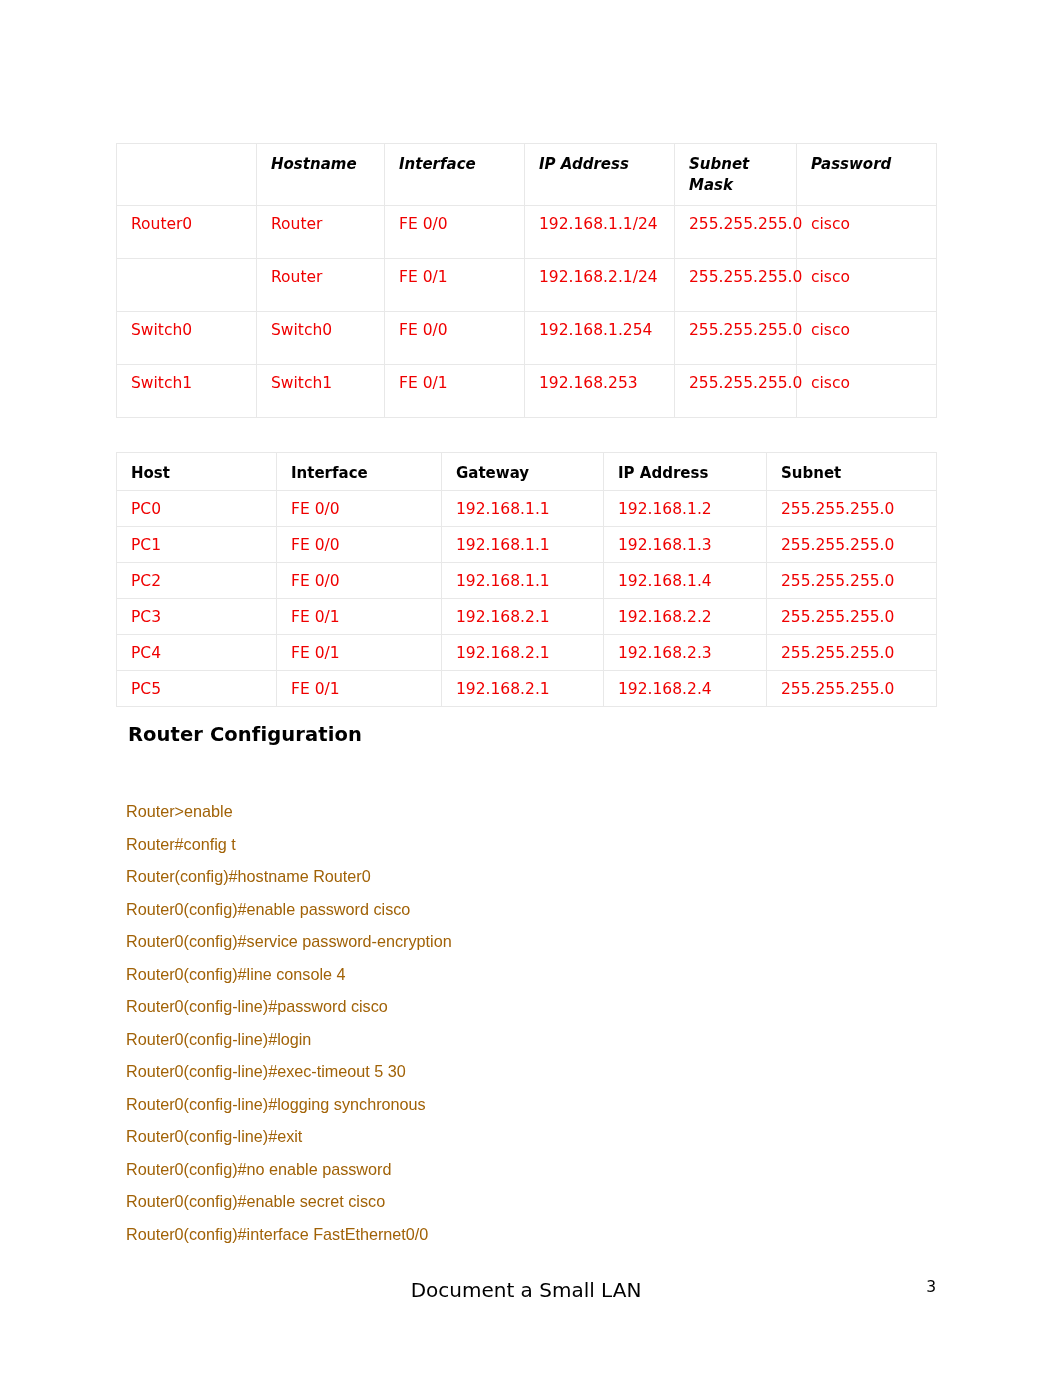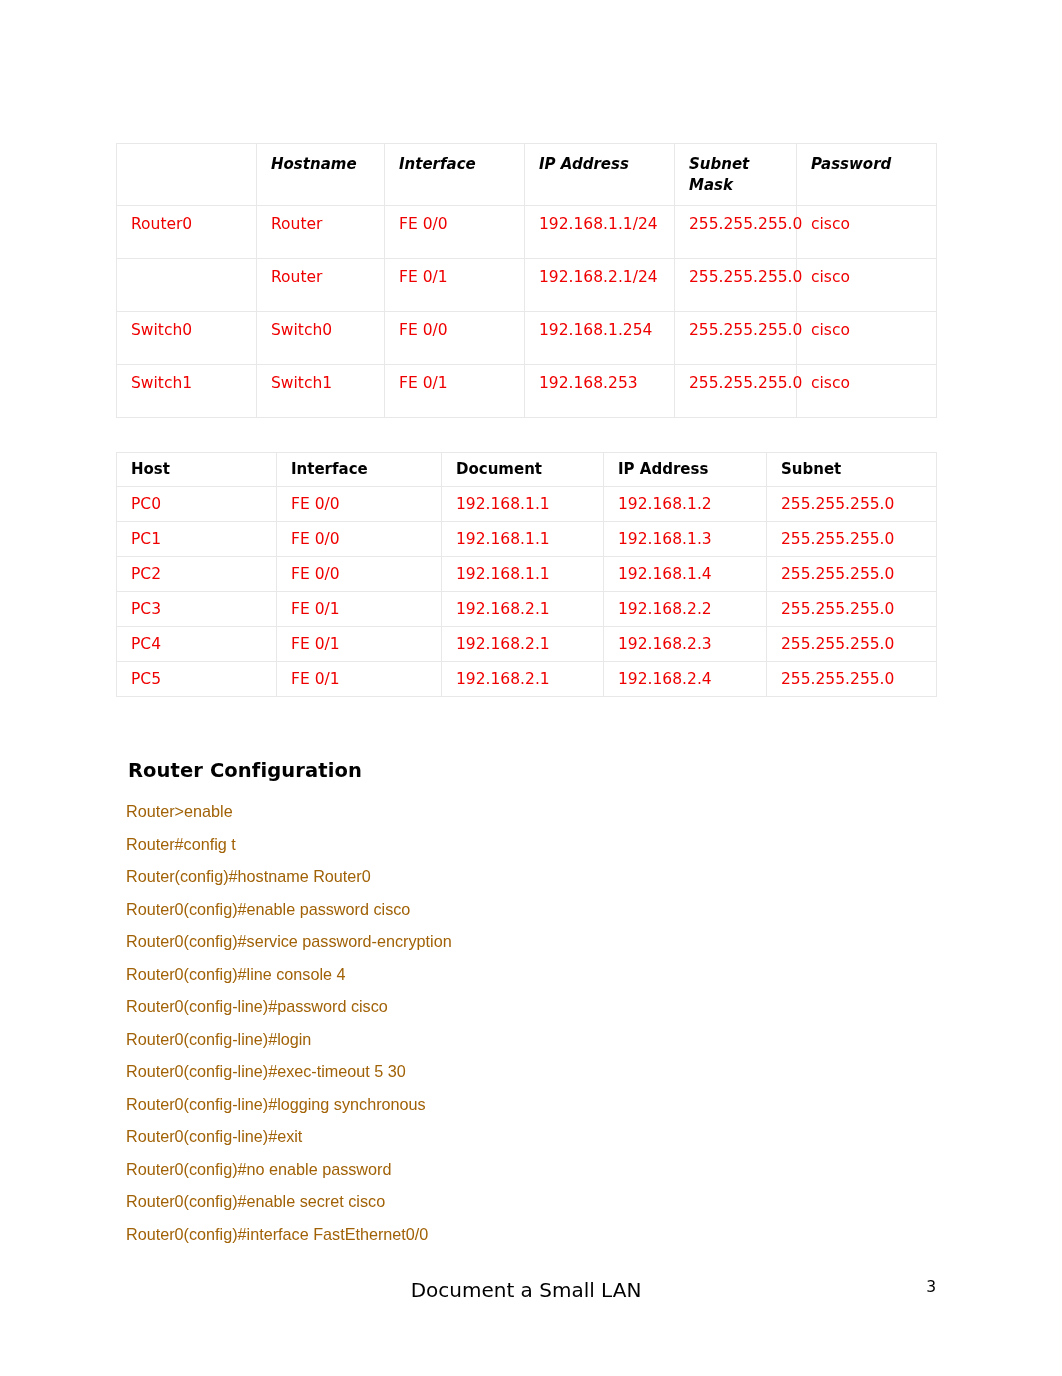--- a/index.html
+++ b/index.html
@@ -78,32 +78,31 @@
   .dev-table tr.r0 td, .dev-table tr.r0 th { height: 32px; font-style: italic; }
   .dev-table tr.body td { height: 38px; margin-top: 28px; }
 
   
   .host-table col.h0 { width: 160px; }
   .host-table col.h1 { width: 165px; }
   .host-table col.h2 { width: 162px; }
   .host-table col.h3 { width: 163px; }
   .host-table col.h4 { width: 170px; }
 
-  .host-table tr td, .host-table tr th { height: 17px; padding-top: 6px; padding-bottom: 6px; }
+  .host-table tr td, .host-table tr th { height: 17px; padding-bottom: 6px; }
 
   
   .section-heading {
     position: absolute;
     left: 128px;
     top: 723px;
     font-size: 19.5px;
     font-weight: bold;
     letter-spacing: 0.1px;
     color: #000000;
-    margin-top: 36px;
   }
 
   
   .config-block {
     position: absolute;
     left: 126px;
     top: 795px;
     width: 780px;
   }
   .config-line {
@@ -202,21 +201,21 @@
       <col class="h0">
         <col class="h1">
         <col class="h2">
         <col class="h3">
         <col class="h4">
     </colgroup>
     <thead>
       <tr>
         <th>Host</th>
         <th>Interface</th>
-        <th>Document</th>
+        <th>Gateway</th>
         <th>IP Address</th>
         <th>Subnet</th>
       </tr>
     </thead>
     <tbody>
       <tr>
         <td class="v">PC0</td>
         <td class="v">FE 0/0</td>
         <td class="v">192.168.1.1</td>
         <td class="v">192.168.1.2</td>

